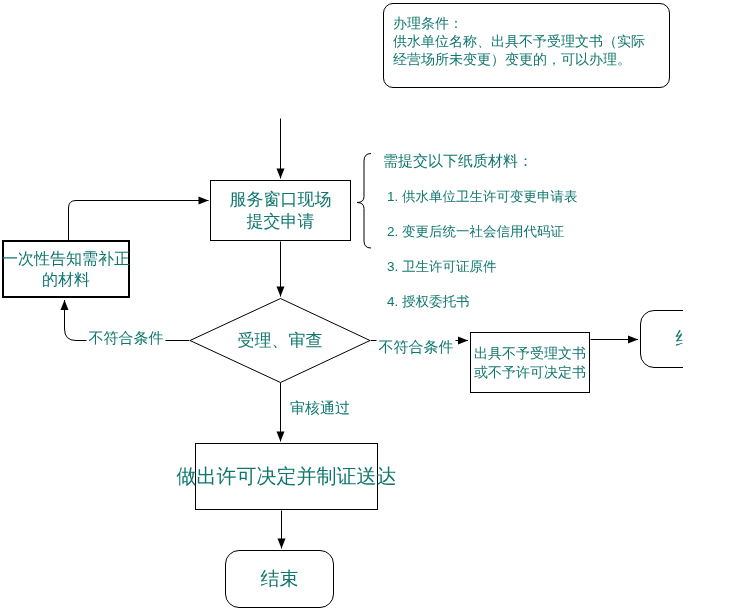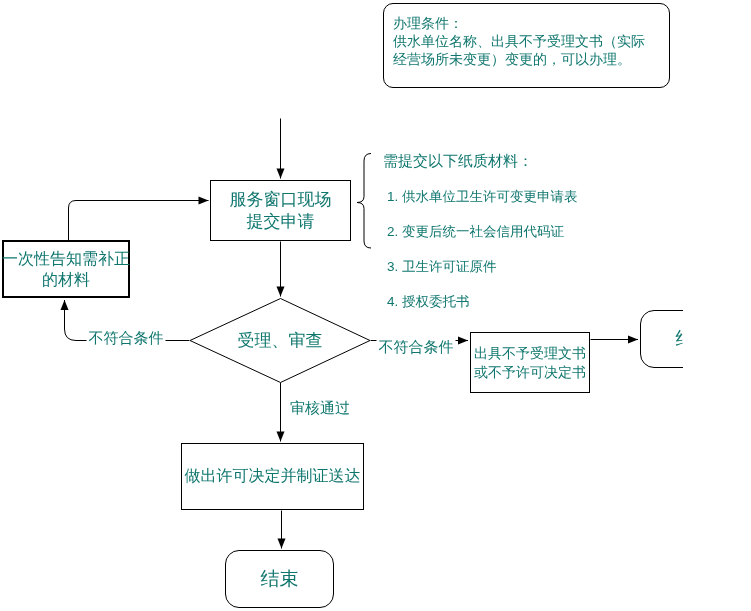--- a/index.html
+++ b/index.html
@@ -12,21 +12,21 @@
     position:absolute;display:flex;align-items:center;justify-content:center;
     text-align:center;background:#ffffff;border:1px solid #000;box-sizing:border-box;
     white-space:pre;
   }
   .terminal{border-radius:14px;font-size:19px;}
   #start-node{left:220px;top:61px;width:120px;height:57px;}
   #submit-node{left:210px;top:180px;width:141px;height:61px;font-size:17px;line-height:22px;}
   #notify-node{left:2px;top:240px;width:128px;height:58px;border-width:2px;font-size:16px;line-height:21px;}
   #reject-node{left:470px;top:309px;width:120px;height:61px;font-size:14px;line-height:19px;margin-top:23px;}
   #end-node-right{left:640px;top:310px;width:109px;height:58px;}
-  #decide-node{left:181px;top:443px;width:183px;height:67px;font-size:16px;text-align:right;}
+  #decide-node{left:195px;top:443px;width:183px;height:67px;font-size:20px;text-align:right;}
   #end-node-bottom{left:225px;top:550px;width:109px;height:58px;}
   #review-label{
     position:absolute;left:280px;top:340px;transform:translate(-50%,-50%);
     font-size:17px;white-space:nowrap;
   }
   .edge-label{
     position:absolute;transform:translate(-50%,-50%);background:#ffffff;
     padding:0 2px;font-size:15px;white-space:nowrap;
   }
   #label-incomplete{left:126px;top:338px;}

